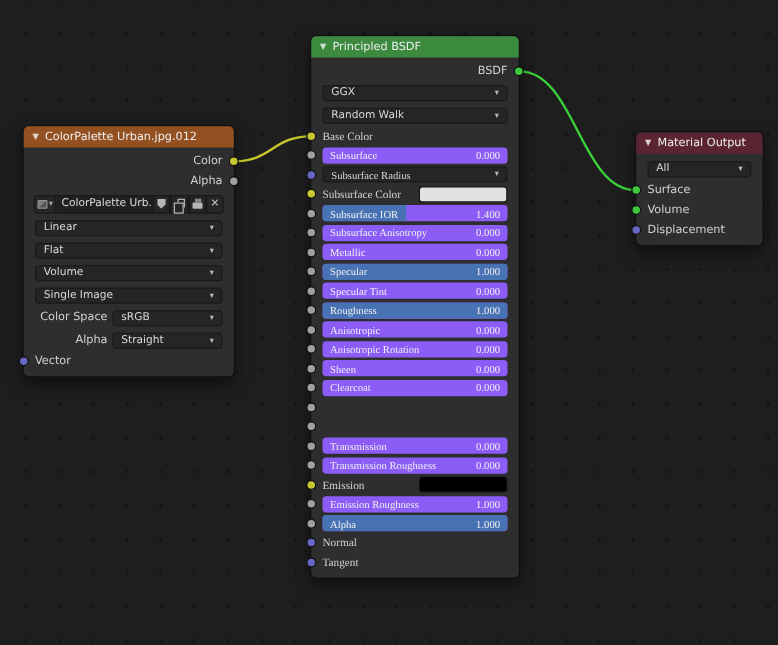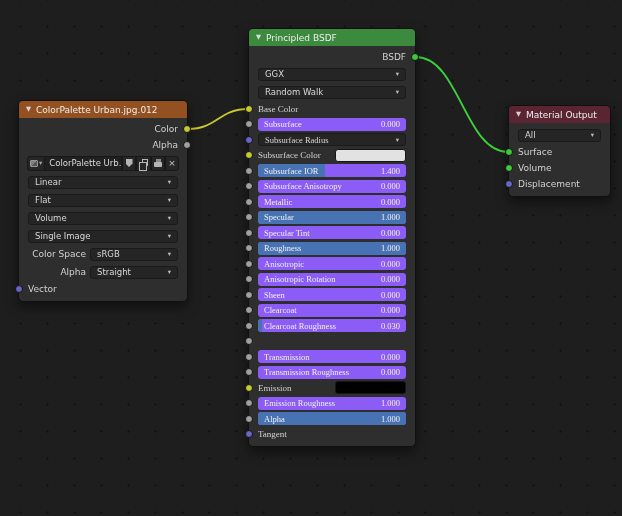--- a/index.html
+++ b/index.html
@@ -256,25 +256,20 @@
         <div class="row prow">
           <span class="socket in" style="background: rgb(160, 160, 160);"></span>
           <span class="widget slider">
             <span class="fill" style="width: 0%; background: rgb(71, 114, 179);"></span>
             <span class="wl">Clearcoat</span>
             <span class="wv">0.000</span>
           </span>
         </div>
         <div class="row prow">
           <span class="socket in" style="background: rgb(160, 160, 160);"></span>
-          <span class="widget slider">
-            <span class="fill" style="width: 3%; background: rgb(71, 114, 179);"></span>
-            <span class="wl">Clearcoat Roughness</span>
-            <span class="wv">0.030</span>
-          </span>
         </div>
         <div class="row prow">
           <span class="socket in" style="background: rgb(160, 160, 160);"></span>
         </div>
         <div class="row prow">
           <span class="socket in" style="background: rgb(160, 160, 160);"></span>
           <span class="widget slider">
             <span class="fill" style="width: 0%; background: rgb(71, 114, 179);"></span>
             <span class="wl">Transmission</span>
             <span class="wv">0.000</span>
@@ -301,20 +296,24 @@
             <span class="wv">1.000</span>
           </span>
         </div>
         <div class="row prow">
           <span class="socket in" style="background: rgb(160, 160, 160);"></span>
           <span class="widget slider">
             <span class="fill" style="width: 100%; background: rgb(71, 114, 179);"></span>
             <span class="wl">Alpha</span>
             <span class="wv">1.000</span>
           </span>
+        </div>
+        <div class="row prow">
+          <span class="socket in" style="background: rgb(102, 103, 196);"></span>
+          <span class="lbl">Normal</span>
         </div>
         <div class="row prow">
           <span class="socket in" style="background: rgb(102, 103, 196);"></span>
           <span class="lbl">Tangent</span>
         </div>
       </div>
   </div>
 </div>
 
 <div class="node" style="left:508px;top:105px;width:103px;">

